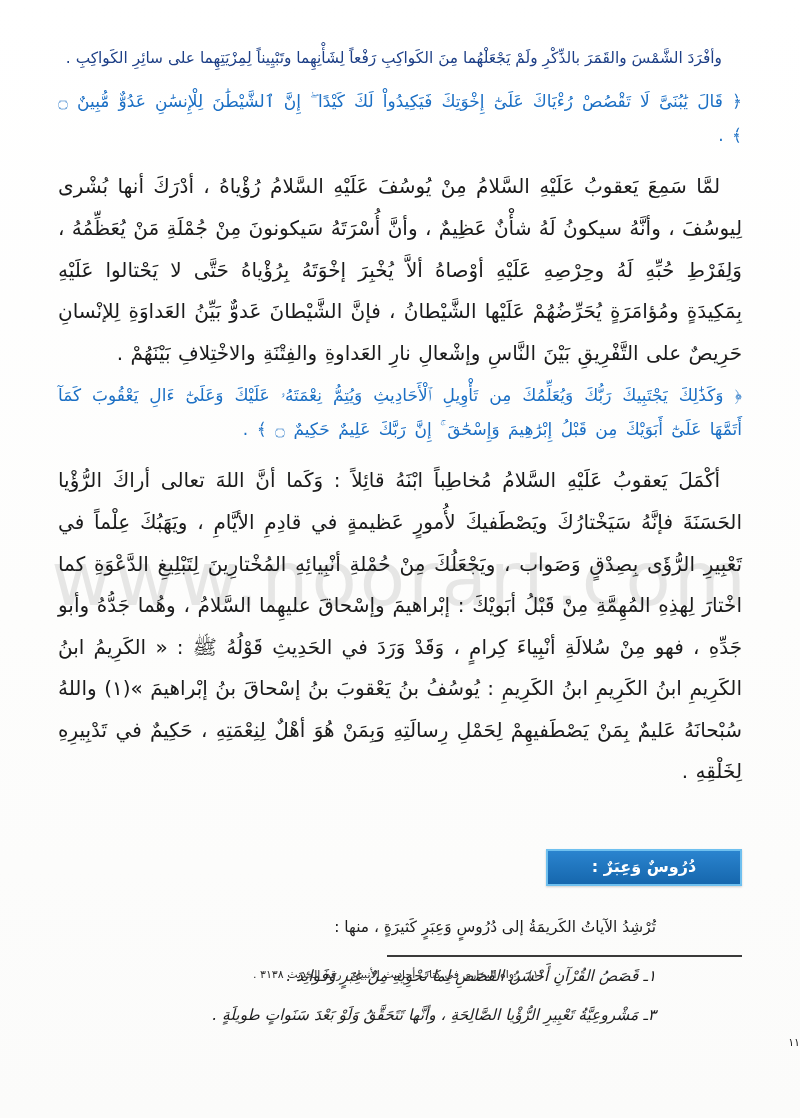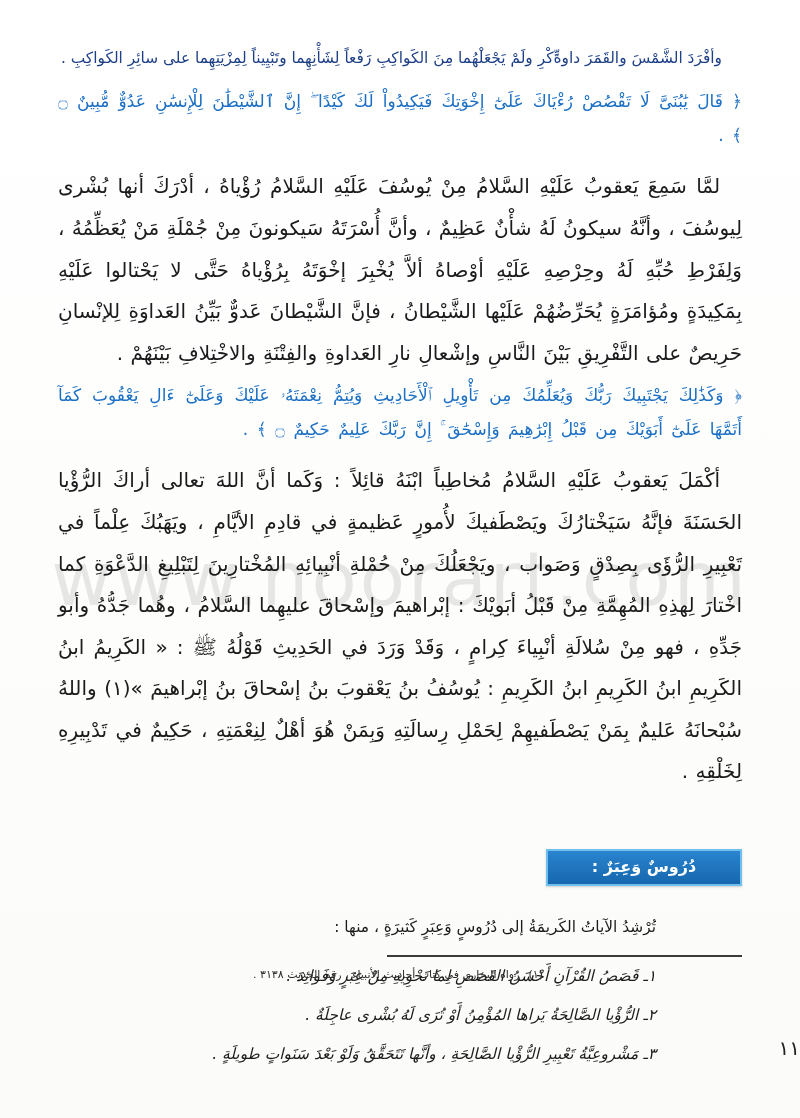--- a/index.html
+++ b/index.html
@@ -141,21 +141,21 @@
     padding-right: 4px;
   }
   .fn-num { margin-left: 9px; }
 
   
   .page-number {
     position: absolute;
     top: 1036px;
     left: 0;
     right: 0;
-    font-size: 20px;
+    font-size: 11px;
     color: #222;
     letter-spacing: 1px;
   }
 
   
   .watermark {
     position: absolute;
     top: 536px;
     left: 0;
     right: 0;
@@ -174,38 +174,37 @@
 </head>
 <body>
 
 <div class="page">
   <div class="paper-tint"></div>
 
   <div class="watermark">www.noorart.com</div>
 
   <div class="content">
 
-    <p class="para-intro">وأفْرَدَ الشَّمْسَ والقَمَرَ داوةِّكْرِ ولَمْ يَجْعَلْهُما مِنَ الكَواكِبِ رَفْعاً لِشَأْنِهِما وتَبْيِيناً لِمِزْيَتِهِما على سائِرِ الكَواكِبِ .</p>
+    <p class="para-intro">وأفْرَدَ الشَّمْسَ والقَمَرَ بالذِّكْرِ ولَمْ يَجْعَلْهُما مِنَ الكَواكِبِ رَفْعاً لِشَأْنِهِما وتَبْيِيناً لِمِزْيَتِهِما على سائِرِ الكَواكِبِ .</p>
 
     <p class="verse">﴿ قَالَ يَٰبُنَىَّ لَا تَقْصُصْ رُءْيَاكَ عَلَىٰٓ إِخْوَتِكَ فَيَكِيدُواْ لَكَ كَيْدًا ۖ إِنَّ ٱلشَّيْطَٰنَ لِلْإِنسَٰنِ عَدُوٌّ مُّبِينٌ ۝ ﴾ .</p>
 
     <p class="para">لمَّا سَمِعَ يَعقوبُ عَلَيْهِ السَّلامُ مِنْ يُوسُفَ عَلَيْهِ السَّلامُ رُؤْياهُ ، أدْرَكَ أنها بُشْرى لِيوسُفَ ، وأنَّهُ سيكونُ لَهُ شأْنٌ عَظِيمٌ ، وأنَّ أُسْرَتَهُ سَيكونونَ مِنْ جُمْلَةِ مَنْ يُعَظِّمُهُ ، وَلِفَرْطِ حُبِّهِ لَهُ وحِرْصِهِ عَلَيْهِ أوْصاهُ ألاَّ يُخْبِرَ إخْوَتَهُ بِرُؤْياهُ حَتَّى لا يَحْتالوا عَلَيْهِ بِمَكِيدَةٍ ومُؤامَرَةٍ يُحَرِّضُهُمْ عَلَيْها الشَّيْطانُ ، فإنَّ الشَّيْطانَ عَدوٌّ بَيِّنُ العَداوَةِ لِلإنْسانِ حَرِيصٌ على التَّفْرِيقِ بَيْنَ النَّاسِ وإشْعالِ نارِ العَداوةِ والفِتْنَةِ والاخْتِلافِ بَيْنَهُمْ .</p>
 
     <p class="verse">﴿ وَكَذَٰلِكَ يَجْتَبِيكَ رَبُّكَ وَيُعَلِّمُكَ مِن تَأْوِيلِ ٱلْأَحَادِيثِ وَيُتِمُّ نِعْمَتَهُۥ عَلَيْكَ وَعَلَىٰٓ ءَالِ يَعْقُوبَ كَمَآ أَتَمَّهَا عَلَىٰٓ أَبَوَيْكَ مِن قَبْلُ إِبْرَٰهِيمَ وَإِسْحَٰقَ ۚ إِنَّ رَبَّكَ عَلِيمٌ حَكِيمٌ ۝ ﴾ .</p>
 
     <p class="para">أكْمَلَ يَعقوبُ عَلَيْهِ السَّلامُ مُخاطِباً ابْنَهُ قائِلاً : وَكَما أنَّ اللهَ تعالى أراكَ الرُّؤْيا الحَسَنَةَ فإنَّهُ سَيَخْتارُكَ ويَصْطَفيكَ لأُمورٍ عَظيمةٍ في قادِمِ الأيَّامِ ، ويَهَبُكَ عِلْماً في تَعْبِيرِ الرُّؤَى بِصِدْقٍ وَصَواب ، ويَجْعَلُكَ مِنْ حُمْلةِ أنْبِيائِهِ المُخْتارِينَ لِتَبْلِيغِ الدَّعْوَةِ كما اخْتارَ لِهذِهِ المُهِمَّةِ مِنْ قَبْلُ أبَويْكَ : إبْراهيمَ وإسْحاقَ عليهِما السَّلامُ ، وهُما جَدُّهُ وأبو جَدِّهِ ، فهو مِنْ سُلالَةِ أنْبِياءَ كِرامٍ ، وَقَدْ وَرَدَ في الحَدِيثِ قَوْلُهُ ﷺ : « الكَرِيمُ ابنُ الكَرِيمِ ابنُ الكَرِيمِ ابنُ الكَرِيمِ : يُوسُفُ بنُ يَعْقوبَ بنُ إسْحاقَ بنُ إبْراهيمَ »(١) واللهُ سُبْحانَهُ عَليمٌ بِمَنْ يَصْطَفيهِمْ لِحَمْلِ رِسالَتِهِ وَبِمَنْ هُوَ أهْلٌ لِنِعْمَتِهِ ، حَكِيمٌ في تَدْبِيرِهِ لِخَلْقِهِ .</p>
 
     <div class="heading-row">
       <div class="heading-box">دُرُوسٌ وَعِبَرٌ :</div>
     </div>
 
     <p class="lesson-lead">تُرْشِدُ الآياتُ الكَريمَةُ إلى دُرُوسٍ وَعِبَرٍ كَثيرَةٍ ، منها :</p>
 
     <p class="lesson-item">١ـ قَصَصُ القُرْآنِ أَحْسَنُ القَصَصِ لِما تَحْوِيهِ مِنْ عِبَرٍ وَفَوائِدَ .</p>
-    <p class="lesson-item">٢ـ الرُّؤْيا الصَّالِحَةُ يَراها المُؤْمِنُ أَوْ تُرَى لَهُ بُشْرى عاجِلَةٌ .</p>
     <p class="lesson-item">٣ـ مَشْروعِيَّةُ تَعْبِيرِ الرُّؤْيا الصَّالِحَةِ ، وأنَّها تَتَحَقَّقُ وَلَوْ بَعْدَ سَنَواتٍ طويلَةٍ .</p>
 
   </div>
 
   <div class="footnote-wrap">
     <div class="footnote-rule"></div>
     <div class="footnote-text">
       <span class="fn-num">(١)</span><span>رواه البخاري في كتاب أحاديث الأنبياء ، رقم الحديث ٣١٣٨ .</span>
     </div>
   </div>

